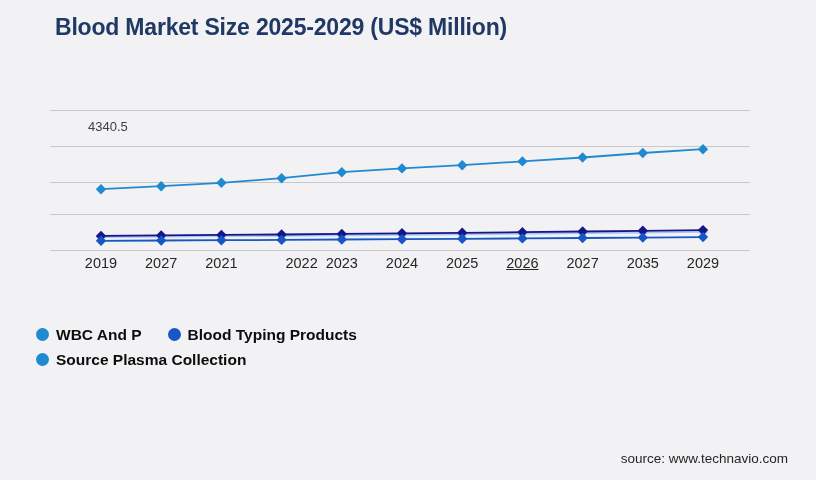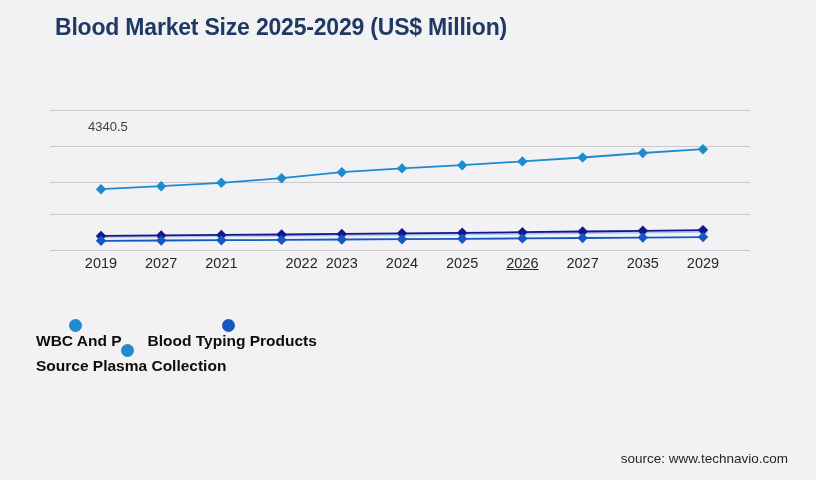--- a/index.html
+++ b/index.html
@@ -72,21 +72,21 @@
     width: 745px;
   }
   .legend-row {
     display: flex;
     flex-direction: row;
     align-items: center;
     height: 25px;
   }
   .legend-item {
     display: flex;
-    flex-direction: column;
+    flex-direction: row;
     align-items: center;
     margin-right: 26px;
     white-space: nowrap;
   }
   .legend-swatch {
     width: 13px;
     height: 13px;
     border-radius: 50%;
     margin-right: 7px;
     flex: 0 0 auto;

